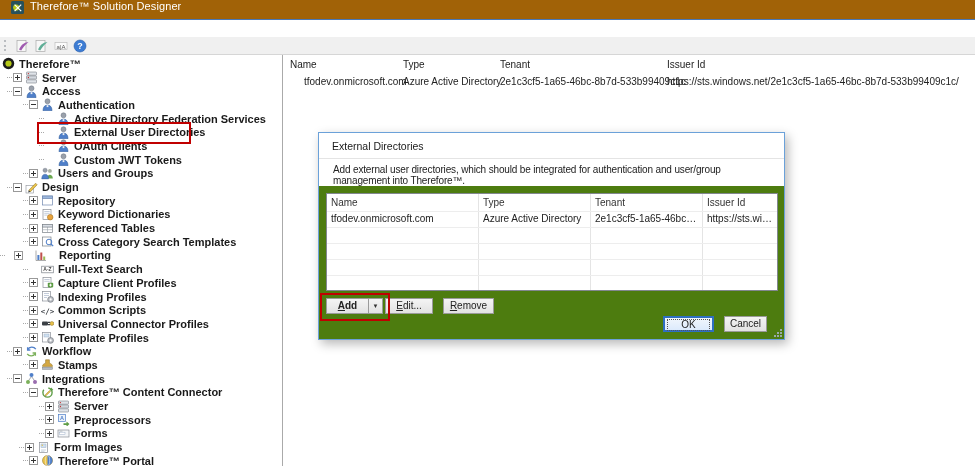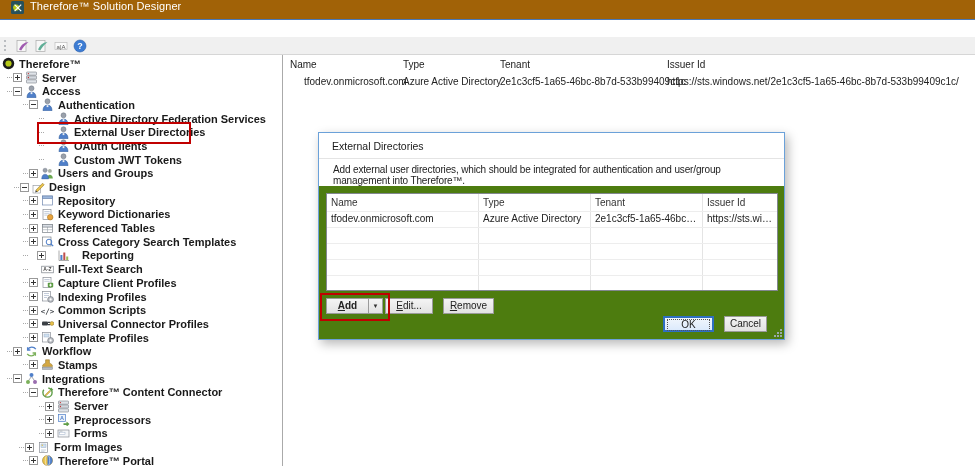--- a/index.html
+++ b/index.html
@@ -229,21 +229,21 @@
         <span class="tree-icon">
           <svg viewBox="0 0 13 13">
             <circle cx="8.9" cy="3.9" r="1.9" fill="#a9b1a2"></circle>
             <path d="M6.1 11.6 C6.1 8.8 7.5 7.7 8.9 7.7 c1.4 0 2.9 1.1 2.9 3.9 Z" fill="#6aa84f"></path>
             <circle cx="4.1" cy="3.3" r="2.1" fill="#9aa1ab" stroke="#6b7280" stroke-width=".4"></circle>
             <path d="M.7 11.9 C.7 8.5 2.4 7.2 4.1 7.2 c1.7 0 3.5 1.3 3.5 4.7 Z" fill="#4f7fc9" stroke="#2f5a94" stroke-width=".4"></path>
           </svg>
         </span>
         <span>Users and Groups</span>
       </div>
-      <div class="tree-row" style="padding-left: 14px;">
+      <div class="tree-row" style="padding-left: 7px;">
         <span class="dash"></span>
         <span class="expander minus"></span>
         <span class="tree-icon">
           <svg viewBox="0 0 13 13">
             <rect x="1" y="4.5" width="7.5" height="7.5" fill="#fff" stroke="#8a8f98" stroke-width=".6"></rect>
             <path d="M3.8 9.2 L10.6 2.2 L12.2 3.8 L5.4 10.8 Z" fill="#e8c24a" stroke="#8a6d1f" stroke-width=".5"></path>
             <path d="M3.8 9.2 L5.4 10.8 L3.2 11.4 Z" fill="#3a3a3a"></path>
           </svg>
         </span>
         <span>Design</span>
@@ -288,21 +288,21 @@
         <span class="expander plus"></span>
         <span class="tree-icon">
           <svg viewBox="0 0 13 13">
             <rect x="1.5" y="2" width="8.5" height="9" fill="#fff" stroke="#7a8088" stroke-width=".7"></rect>
             <circle cx="8" cy="7" r="2.8" fill="none" stroke="#4f7fc9" stroke-width="1"></circle>
             <path d="M10 9 L12.2 11.2" stroke="#4f7fc9" stroke-width="1.2"></path>
           </svg>
         </span>
         <span>Cross Category Search Templates</span>
       </div>
-      <div class="tree-row" style="padding-left: 23px; gap: 8px;">
+      <div class="tree-row" style=" gap: 8px;">
         <span class="dash"></span>
         <span class="expander plus"></span>
         <span class="tree-icon">
           <svg viewBox="0 0 13 13">
             <path d="M2 11.5 V1.5 M2 11.5 H12" stroke="#888" stroke-width=".7"></path>
             <rect x="3.4" y="6" width="2" height="5" fill="#4f7fc9"></rect>
             <rect x="6.3" y="3.5" width="2" height="7.5" fill="#c0504d"></rect>
             <rect x="9.2" y="7.5" width="2" height="3.5" fill="#9bbb59"></rect>
           </svg>
         </span>

